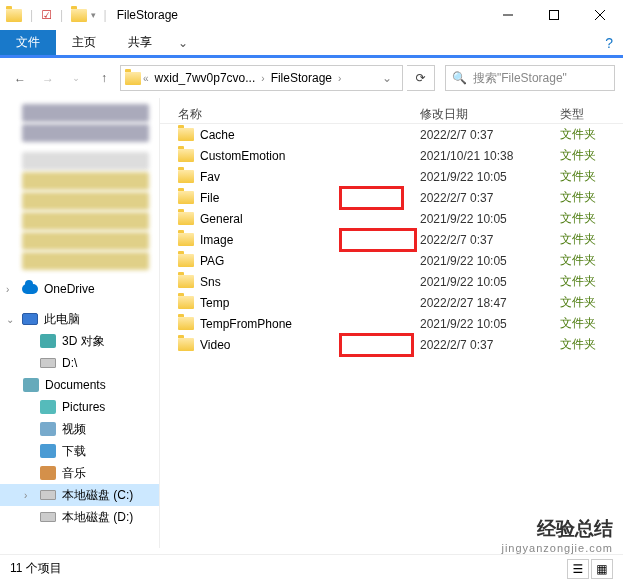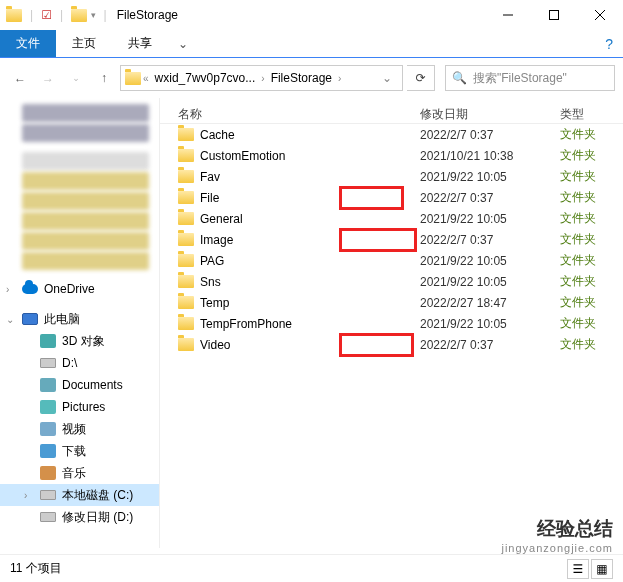--- a/index.html
+++ b/index.html
@@ -8,21 +8,21 @@
     
     .titlebar { height: 30px; display: flex; align-items: center; padding-left: 6px; }
     .titlebar .qat { display: flex; align-items: center; gap: 4px; }
     .sep { color: #ccc; margin: 0 4px; }
     .titlebar .title { margin-left: 6px; font-size: 12px; }
     .win-controls { margin-left: auto; display: flex; }
     .win-btn { width: 46px; height: 30px; display: flex; align-items: center; justify-content: center; }
     .win-btn svg { width: 10px; height: 10px; }
     
     
-    .ribbon { height: 28px; display: flex; align-items: stretch; border-bottom: 1px solid #3b82f6; }
+    .ribbon { height: 28px; display: flex; align-items: stretch; border-bottom: 3px solid #3b82f6; }
     .tab { padding: 0 16px; display: flex; align-items: center; font-size: 12px; cursor: pointer; }
     .tab.file { background: #1979ca; color: #fff; }
     .help-icon { margin-left: auto; padding: 0 10px; display: flex; align-items: center; color: #1979ca; font-size: 14px; }
     .expand-icon { padding: 0 10px; display: flex; align-items: center; color: #555; }
     
     
     .navbar { height: 40px; display: flex; align-items: center; padding: 6px 8px; gap: 4px; }
     .nav-btn { width: 24px; height: 24px; display: flex; align-items: center; justify-content: center; color: #555; }
     .nav-btn.disabled { color: #bbb; }
     .address { flex: 1; height: 26px; border: 1px solid #ccc; display: flex; align-items: center; padding: 0 4px; gap: 2px; }
@@ -169,21 +169,21 @@
         <span>此电脑</span>
       </div>
       <div class="side-item" style="padding-left:40px;">
         <span class="generic-ico" style="background:#4aa;"></span>
         <span>3D 对象</span>
       </div>
       <div class="side-item" style="padding-left:40px;">
         <span class="disk-ico"></span>
         <span>D:\</span>
       </div>
-      <div class="side-item" style="padding-left:40px;">
+      <div class="side-item" style="padding-left:23px;">
         <span class="generic-ico" style="background:#6ab;"></span>
         <span>Documents</span>
       </div>
       <div class="side-item" style="padding-left:40px;">
         <span class="generic-ico" style="background:#5bb;"></span>
         <span>Pictures</span>
       </div>
       <div class="side-item" style="padding-left:40px;">
         <span class="generic-ico" style="background:#7ac;"></span>
         <span>视频</span>
@@ -196,21 +196,21 @@
         <span class="generic-ico" style="background:#d4904a;"></span>
         <span>音乐</span>
       </div>
       <div class="side-item selected" style="padding-left:40px;">
         <span class="exp" style="left:24px;">›</span>
         <span class="disk-ico"></span>
         <span>本地磁盘 (C:)</span>
       </div>
       <div class="side-item" style="padding-left:40px;">
         <span class="disk-ico"></span>
-        <span>修改日期 (D:)</span>
+        <span>本地磁盘 (D:)</span>
       </div>
     </div>
   </div>
 
   <div class="content">
     <div class="headers">
       <div class="col-name">名称</div>
       <div class="col-date">修改日期</div>
       <div class="col-type">类型</div>
     </div>

